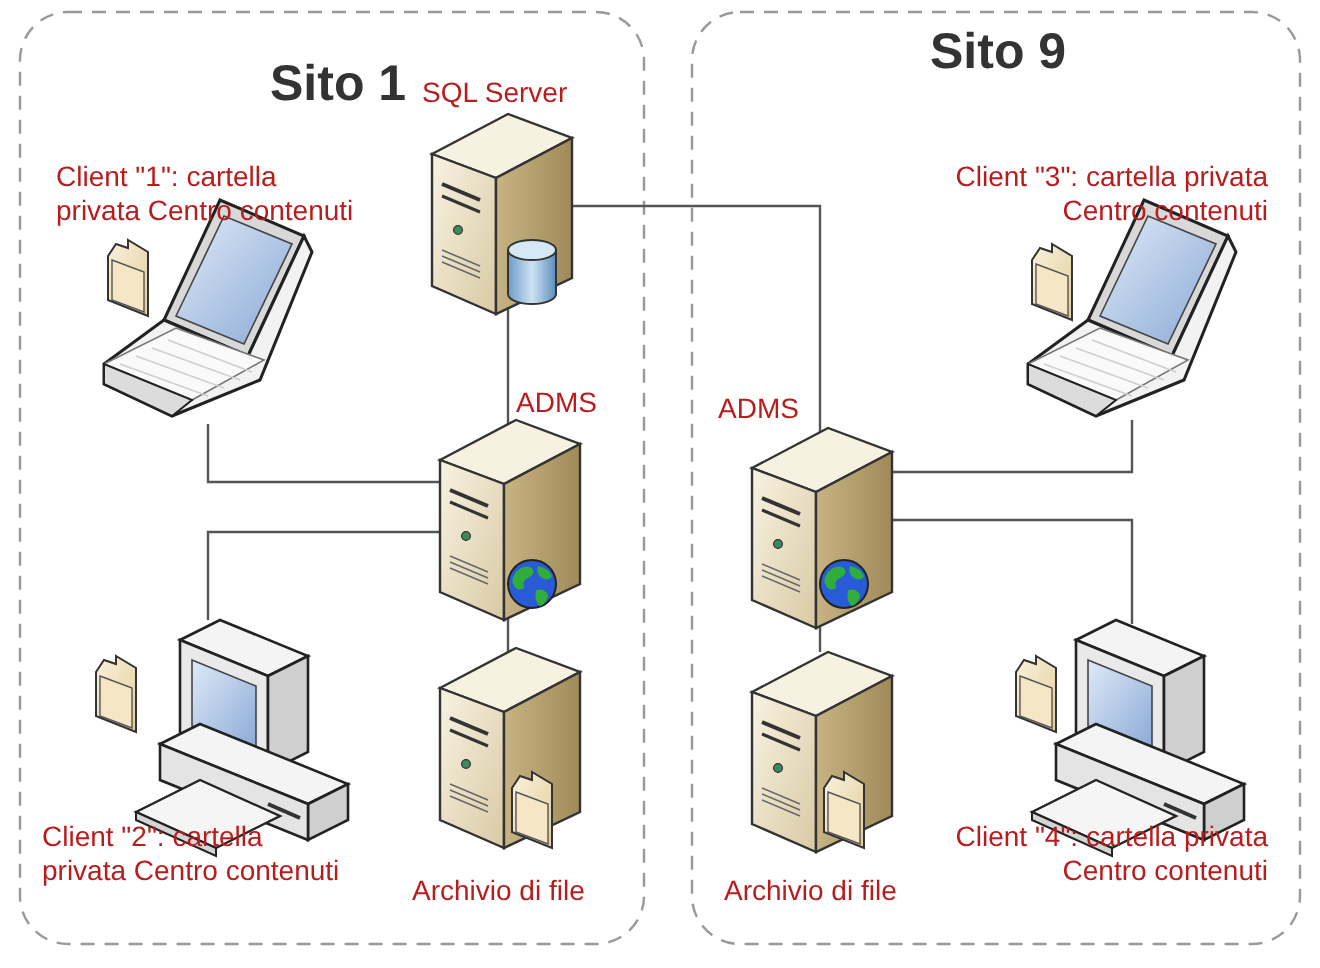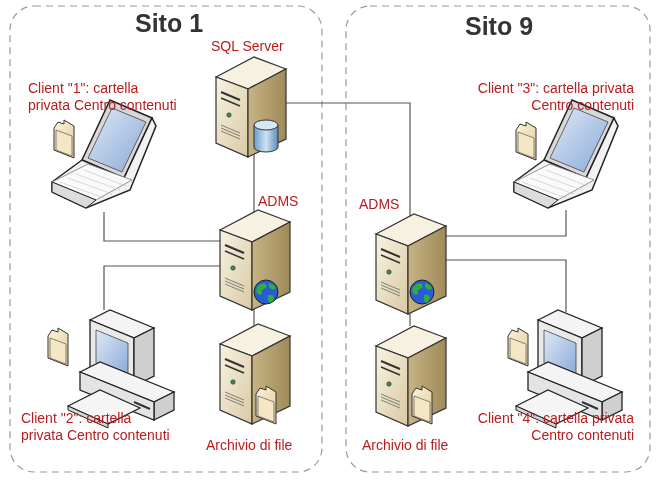--- a/index.html
+++ b/index.html
@@ -157,21 +157,21 @@
     </g>
 
   <g transform="translate(528,310)">
       <use href="#pc"></use>
     </g>
   <g transform="translate(508,328)">
       <use href="#folder"></use>
     </g>
 </svg>
 
-<div class="title" style="left:135px;top:9px;">Sito 1</div>
+<div class="title" style="left:135px;top:28px;">Sito 1</div>
 <div class="title" style="left:465px;top:12px;">Sito 9</div>
 
 <div class="lbl" style="left:211px;top:38px;">SQL Server</div>
 <div class="lbl" style="left:258px;top:193px;">ADMS</div>
 <div class="lbl" style="left:359px;top:196px;">ADMS</div>
 <div class="lbl" style="left:206px;top:437px;">Archivio di file</div>
 <div class="lbl" style="left:362px;top:437px;">Archivio di file</div>
 
 <div class="lbl" style="left:28px;top:80px;">
   <div>Client "1": cartella</div>

